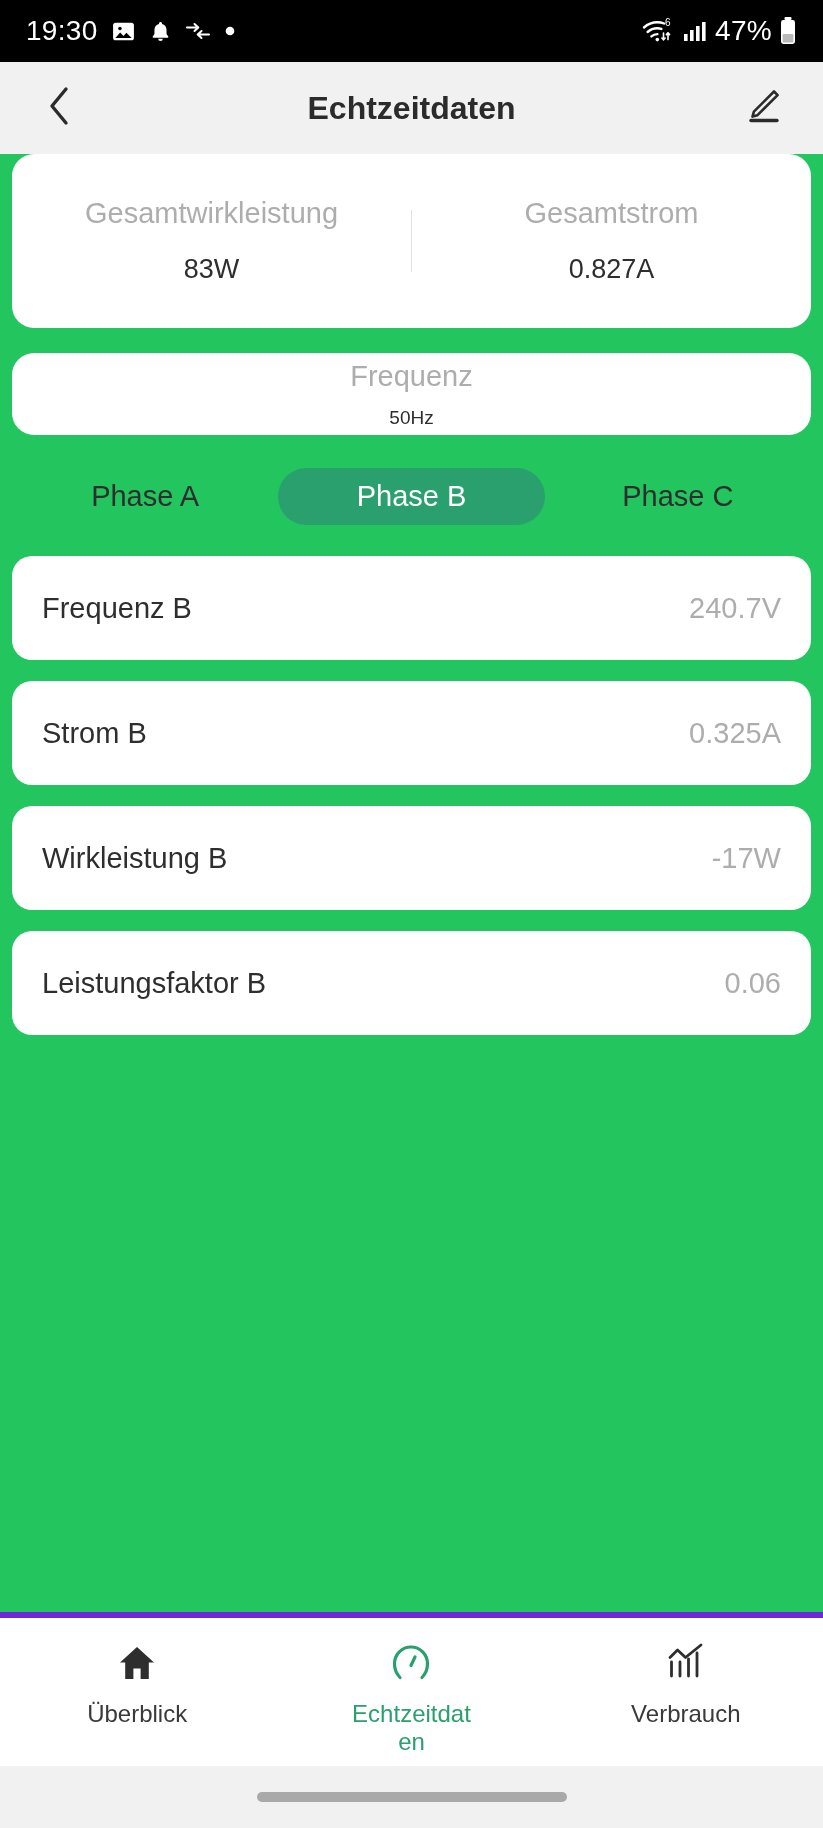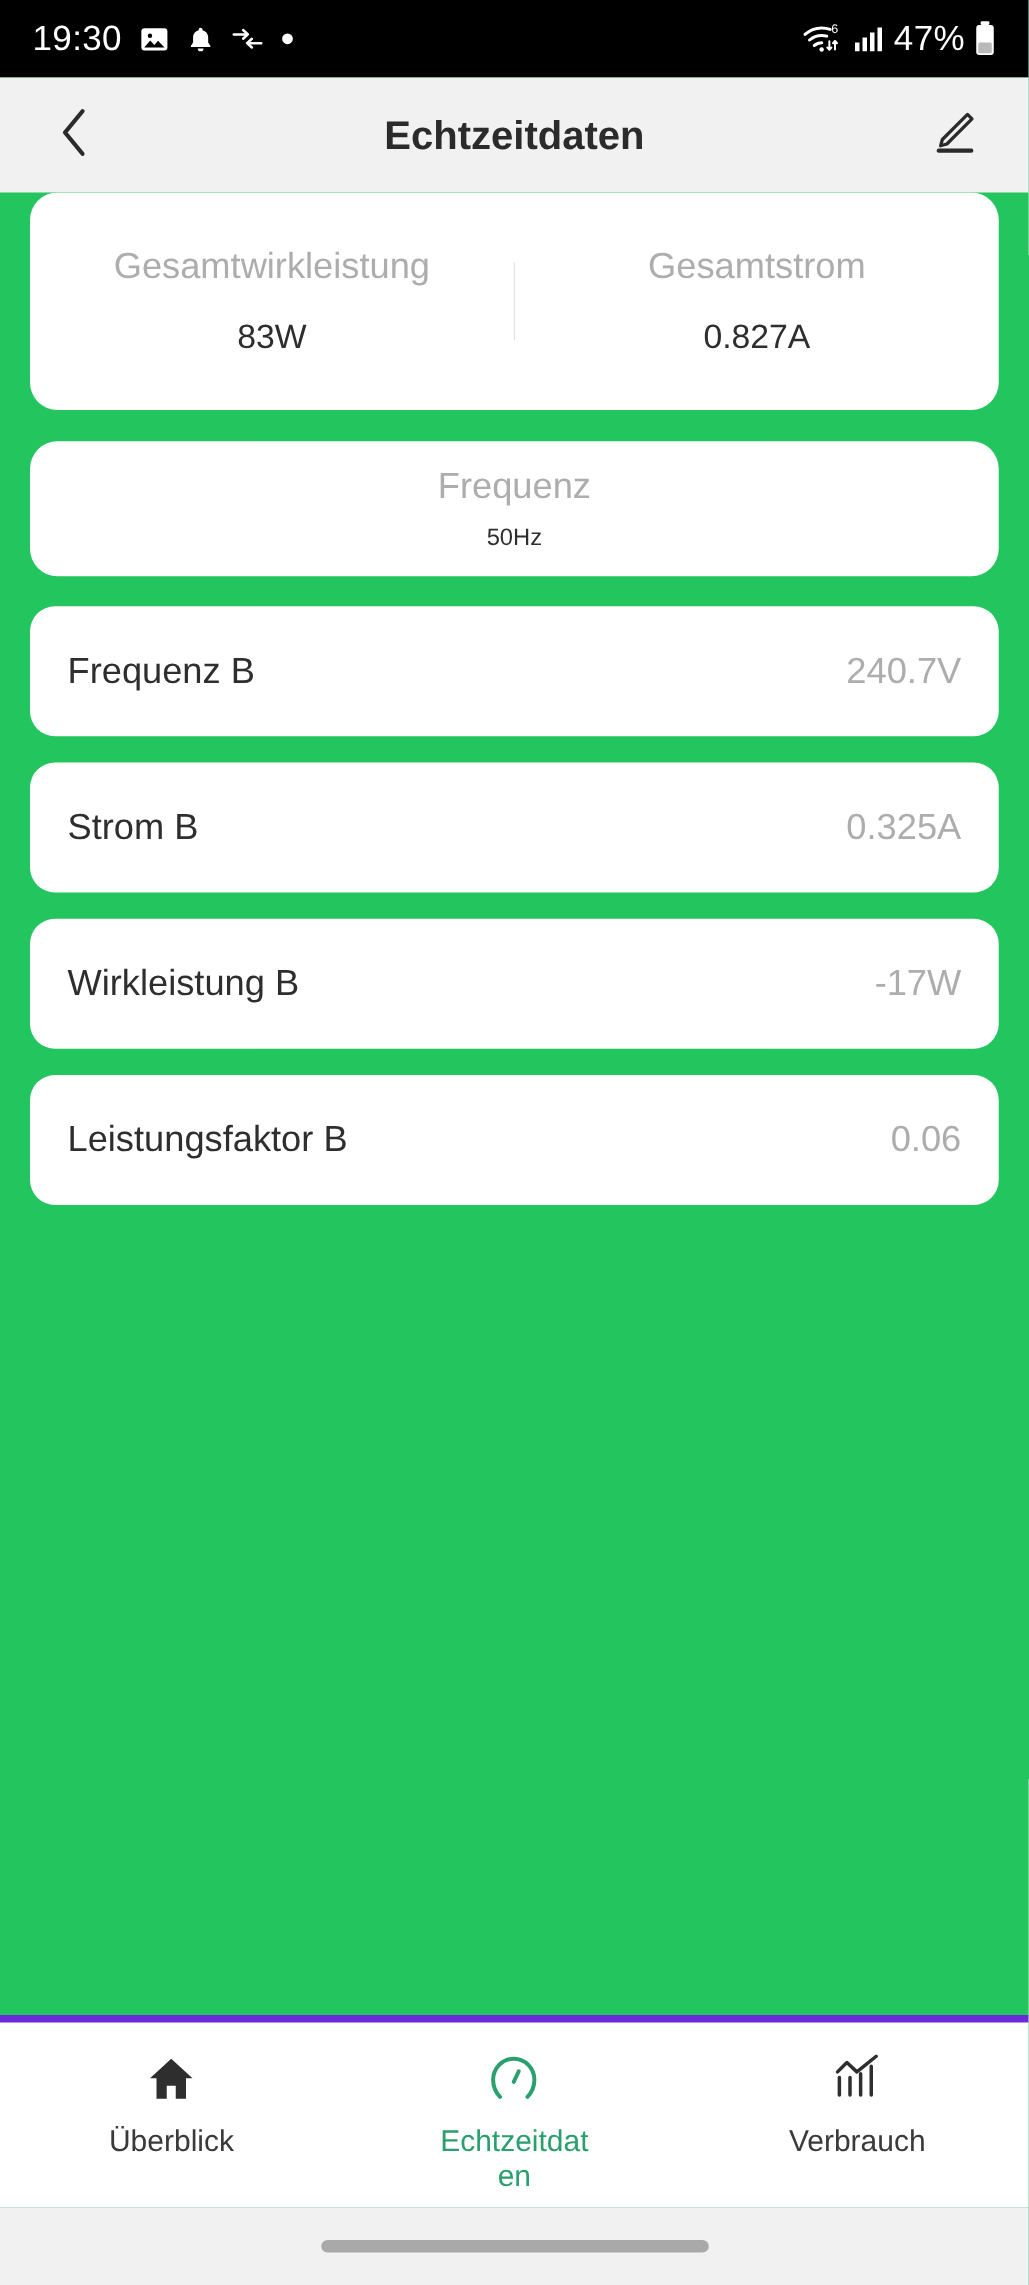--- a/index.html
+++ b/index.html
@@ -43,40 +43,40 @@
     position:absolute; left:0; right:0;
     text-align:center;
     font-size:32px; font-weight:700; color:#2b2b2b;
     pointer-events:none;
   }
   .hdr-btn { z-index:2; display:flex; align-items:center; justify-content:center;
              width:52px; height:52px; cursor:pointer; }
   .hdr-btn.right { margin-left:auto; }
 
   
-  .content { flex:1 1 auto; padding:0 24px; overflow:hidden;border-radius:17px; }
+  .content { flex:1 1 auto; padding:0 12px; overflow:hidden;border-radius:17px; }
 
   .card {
     background:#fff;
     border-radius:22px;
     margin-bottom:25px;
   }
 
   .summary-card { height:174px; display:flex; align-items:center; }
   .sum-cell {
     flex:1 1 50%;
     display:flex; flex-direction:column; align-items:center; justify-content:center;
     gap:24px;
   }
   .sum-label { font-size:29px; color:#adadad; font-weight:400; }
   .sum-value { font-size:27px; color:#2e2e2e; }
   .sum-divider { width:1px; height:62px; background:#e2e2e2; }
 
   .freq-card {
-    height:108px;
+    height:82px;
     display:flex; flex-direction:column; align-items:center; justify-content:center;
     gap:14px;
     margin-bottom:24px;
   }
   .freq-label { font-size:29px; color:#adadad; }
   .freq-value { font-size:19px; color:#2e2e2e; }
 
   
   .phase-tabs {
     display:flex; align-items:center;
@@ -231,20 +231,25 @@
         <div class="sum-label">Gesamtstrom</div>
         <div class="sum-value">0.827A</div>
       </div>
     </div>
 
     <div class="card freq-card">
       <div class="freq-label">Frequenz</div>
       <div class="freq-value">50Hz</div>
     </div>
 
+    <div class="phase-tabs">
+      <div class="phase-tab">Phase A</div>
+      <div class="phase-tab active">Phase B</div>
+      <div class="phase-tab">Phase C</div>
+    </div>
 
     <div class="metric-row">
       <span class="metric-label">Frequenz B</span>
       <span class="metric-value">240.7V</span>
     </div>
     <div class="metric-row">
       <span class="metric-label">Strom B</span>
       <span class="metric-value">0.325A</span>
     </div>
     <div class="metric-row">

